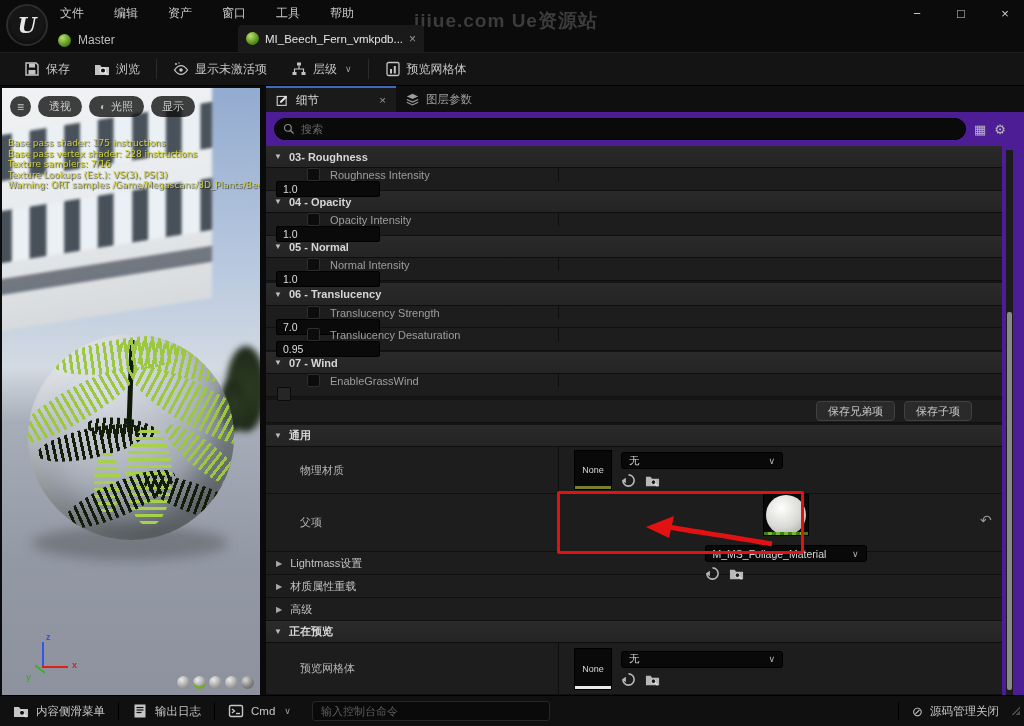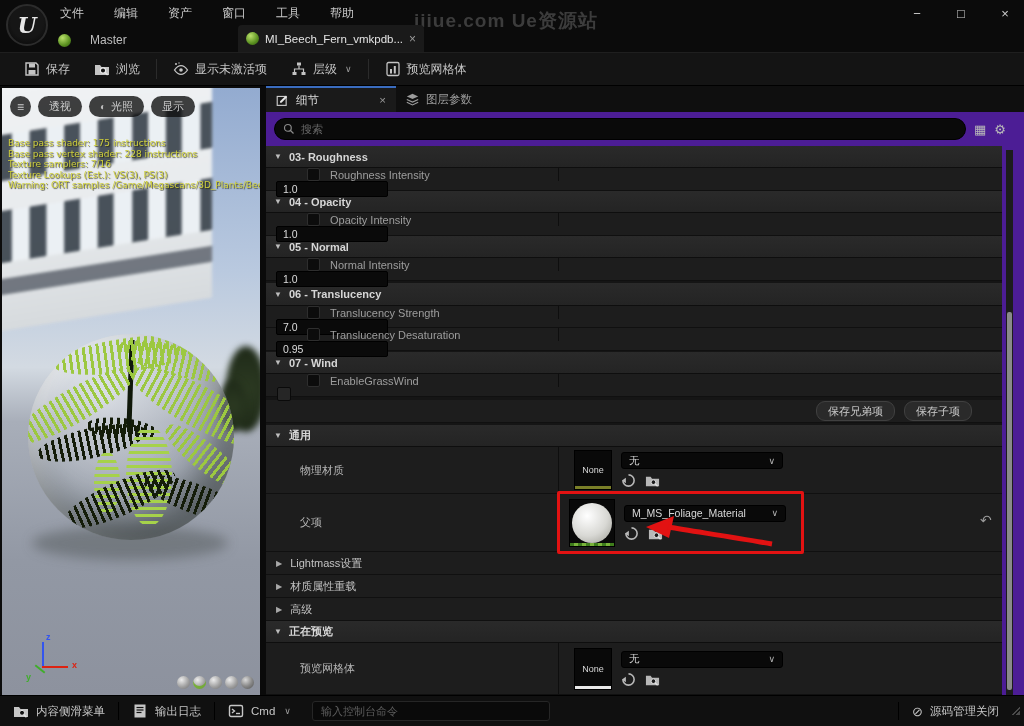--- a/index.html
+++ b/index.html
@@ -11,21 +11,21 @@
   #titlebar { position:absolute; left:0; top:0; width:1024px; height:52px; background:#0b0b0b; }
   #ue-logo { position:absolute; left:6px; top:4px; width:42px; height:42px; border-radius:50%;
     background:radial-gradient(circle at 50% 42%, #161616 55%, #050505 100%);
     border:2px solid #2c2c2c; color:#e8e8e8; display:flex; align-items:center; justify-content:center;
     font-family:"DejaVu Serif", serif; font-style:italic; font-weight:bold; font-size:22px; }
   #menu-row { position:absolute; left:58px; top:0; height:26px; display:flex; align-items:center; gap:26px; }
   .menu-item { color:#c9c9c9; font-size:12px; padding:0 2px; cursor:default; }
   #watermark { position:absolute; left:414px; top:8px; font-size:19px; font-weight:bold; color:#3c3c3c; letter-spacing:1px; white-space:nowrap; }
   #win-controls { position:absolute; right:8px; top:4px; display:flex; gap:22px; align-items:center; color:#cfcfcf; font-size:13px; }
   .winbtn { width:22px; height:20px; text-align:center; line-height:20px; }
-  #master-tab { position:absolute; left:58px; top:28px; height:24px; display:flex; align-items:center; gap:19px; color:#bdbdbd; font-size:12px;justify-content:space-between; }
+  #master-tab { position:absolute; left:58px; top:28px; height:24px; display:flex; align-items:center; gap:7px; color:#bdbdbd; font-size:12px;justify-content:space-between; }
   .green-sphere { width:13px; height:13px; border-radius:50%;
     background:radial-gradient(circle at 35% 30%, #b9e06a, #5a9020 60%, #2c520f 100%); }
   #asset-tab { position:absolute; left:238px; top:25px; width:186px; height:27px; background:#1a1a1a;
     border-radius:4px 4px 0 0; display:flex; align-items:center; gap:6px; padding:0 8px; }
   #asset-tab .label { color:#e3e3e3; font-size:11.5px; white-space:nowrap; overflow:hidden; flex:1; }
   #asset-tab .close { color:#9a9a9a; font-size:12px; }
 
   
   #toolbar { position:absolute; left:0; top:52px; width:1024px; height:34px; background:#141414;
     border-top:1px solid #1f1f1f; border-bottom:1px solid #000; display:flex; align-items:center; padding-left:12px; }
@@ -94,27 +94,27 @@
   
   #plist { position:absolute; left:0; top:60px; width:736px; }
   .cat { height:22px; background:linear-gradient(#2a2a2a,#242424); border-bottom:1px solid #0e0e0e;
     display:flex; align-items:center; gap:7px; padding-left:8px; color:#d6d6d6; font-size:11px; font-weight:bold; }
   .cat .tri { font-size:8px; color:#bdbdbd; }
   .prow { display:flex; height:23px; background:#1d1d1d; border-bottom:1px solid #101010;flex-direction:column; }
   .pname { width:293px; border-right:1px solid #0e0e0e; display:flex; align-items:center; gap:10px; padding-left:41px; }
   .pcheck { width:13px; height:13px; background:#0c0c0c; border:1px solid #2e2e2e; border-radius:2px; }
   .plabel { color:#9d9d9d; font-size:11px; }
   .pval { flex:1; display:flex; align-items:center; }
-  .vbox { margin-left:10px; width:112px; height:16px; background:#0a0a0a; border:1px solid #000; border-radius:2px;
+  .vbox { margin-left:10px; width:104px; height:16px; background:#0a0a0a; border:1px solid #000; border-radius:2px;
     color:#dcdcdc; font-size:10.5px; line-height:15px; padding:0 6px; }
   .vcheck { margin-left:11px; width:14px; height:14px; background:#262626; border:1px solid #0a0a0a; border-radius:2px; }
   .sp2 { height:2px; background:#151515; } .sp1 { height:1px; background:#151515; } .sp3 { height:3px; background:#151515; }
   #btnrow { height:23px; background:#1d1d1d; border-bottom:1px solid #101010; display:flex; align-items:center;
     justify-content:flex-end; gap:9px; padding-right:30px; }
-  .ubtn { background:#2a2a2a; border:1px solid #404040; border-radius:9px; color:#cccccc; font-size:11px;
+  .ubtn { background:#2a2a2a; border:1px solid #404040; border-radius:4px; color:#cccccc; font-size:11px;
     padding:2px 11px; line-height:14px; }
   .bigrow { display:flex; background:#1d1d1d; border-bottom:1px solid #101010; }
   .bigrow .pname { padding-left:34px;text-align:center; }
   .bigrow .plabel { color:#b5b5b5; }
   .objcell { flex:1; display:flex; align-items:center; gap:9px; padding-left:15px; }
   .thumb { width:38px; height:40px; background:#090909; border:1px solid #000; color:#d8d8d8; font-size:9px;
     display:flex; align-items:center; justify-content:center; position:relative; }
   .thumb .strip { position:absolute; left:0; bottom:0; width:100%; height:3px; }
   .sphere-thumb { width:32px; height:32px; border-radius:50%;
     background:radial-gradient(circle at 38% 32%, #ffffff, #d8d8d4 55%, #9a9a92 100%); }
@@ -449,21 +449,21 @@
                 </svg>
             </div>
           </div>
         </div>
       </div>
 
       <div class="bigrow" style="height:58px;">
         <div class="pname">
             <span class="plabel">父项</span>
           </div>
-        <div class="objcell" style="padding-left:10px;">
+        <div class="objcell" style="padding-left:10px;flex-direction:column;">
           <div class="thumb" style="width:46px; height:48px;">
               <span class="sphere-thumb" style="width:40px;height:40px;"></span>
               <span class="strip" style="background:repeating-linear-gradient(90deg,#3f7d1c 0 4px,#79b33a 4px 8px);"></span>
             </div>
           <div class="objstack">
             <div class="dd">
                 <span>M_MS_Foliage_Material</span>
                 <span class="chevron">∨</span>
               </div>
             <div class="objicons">

